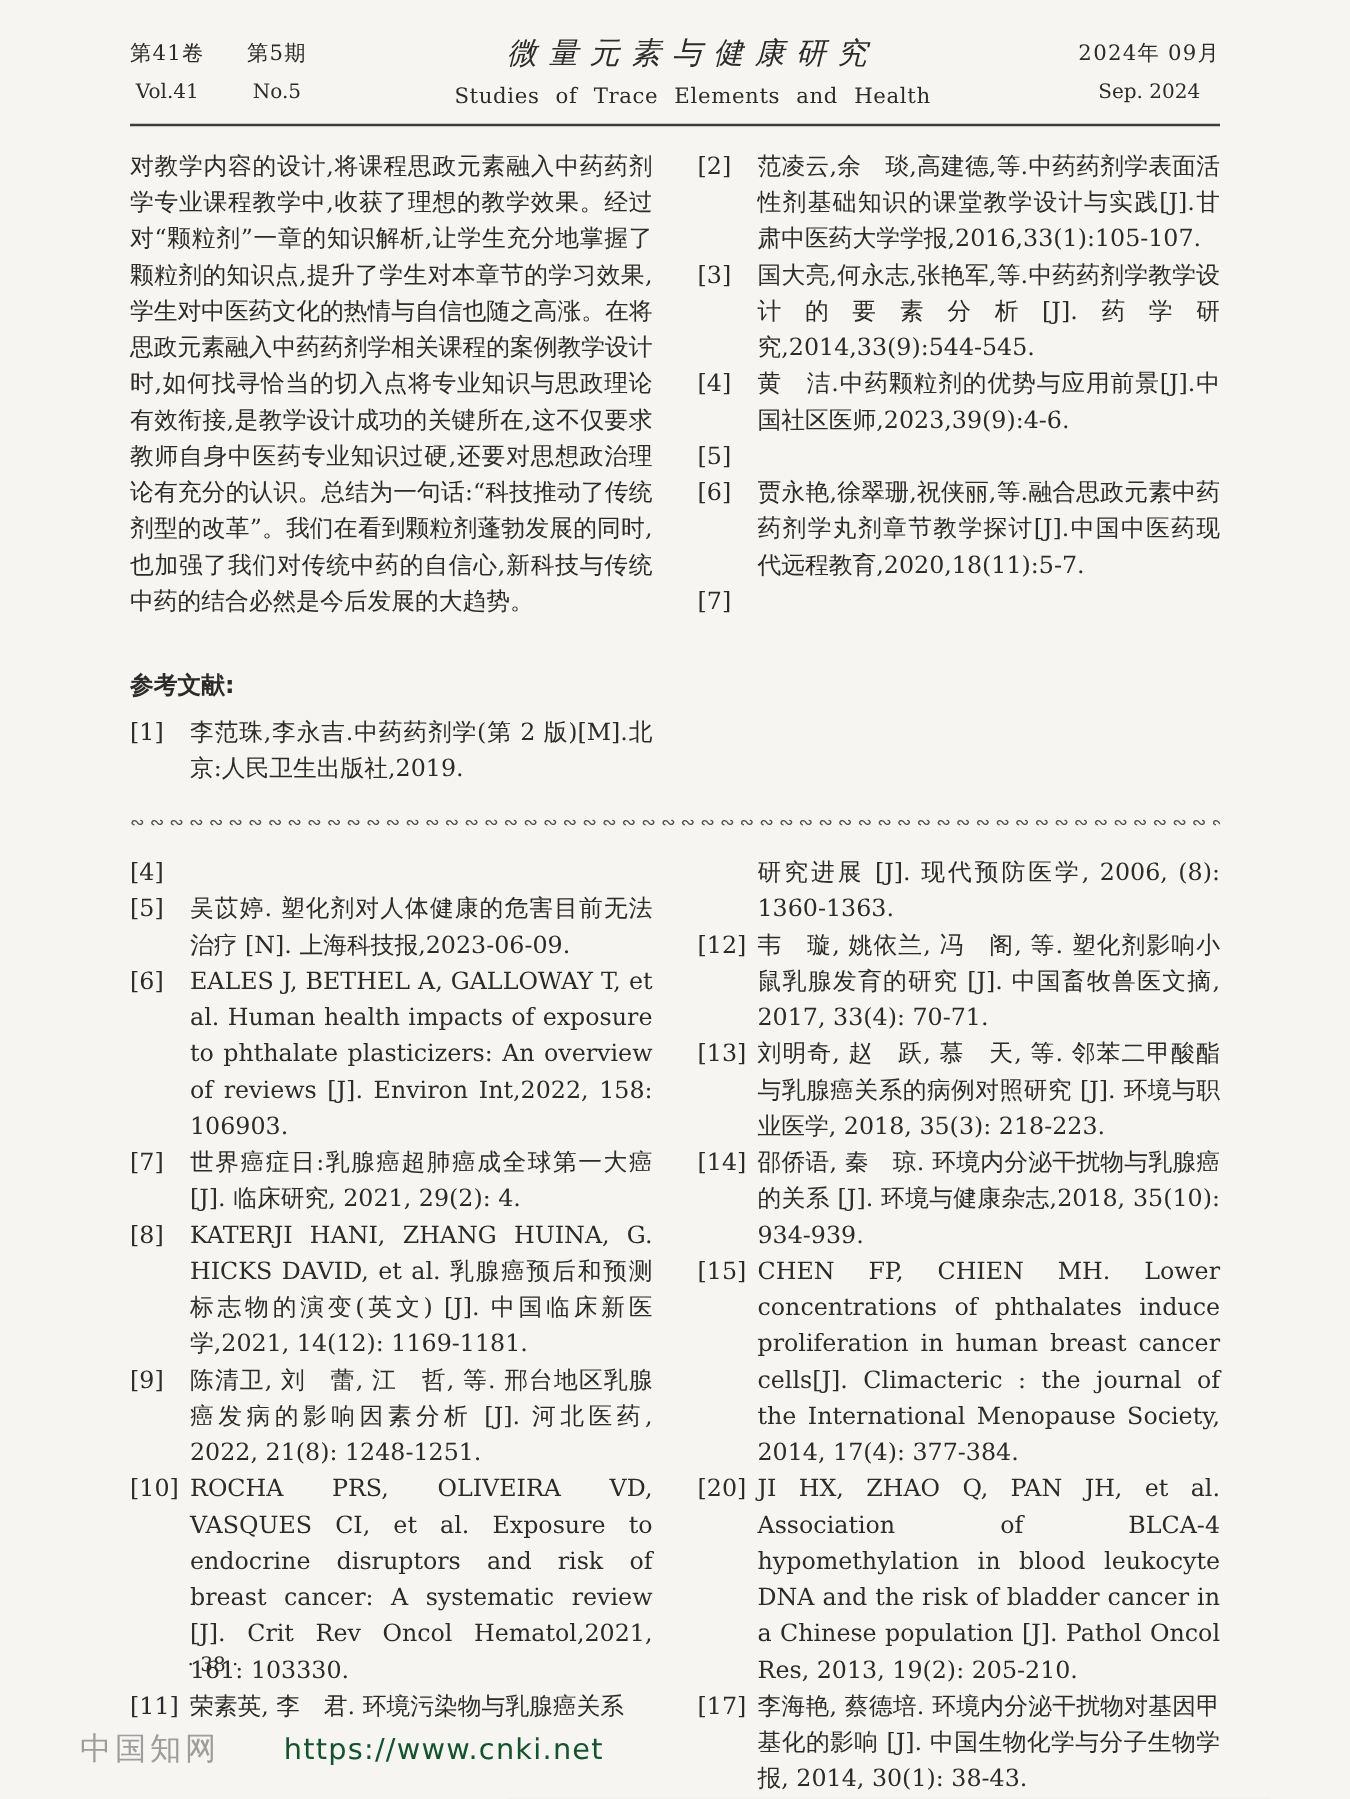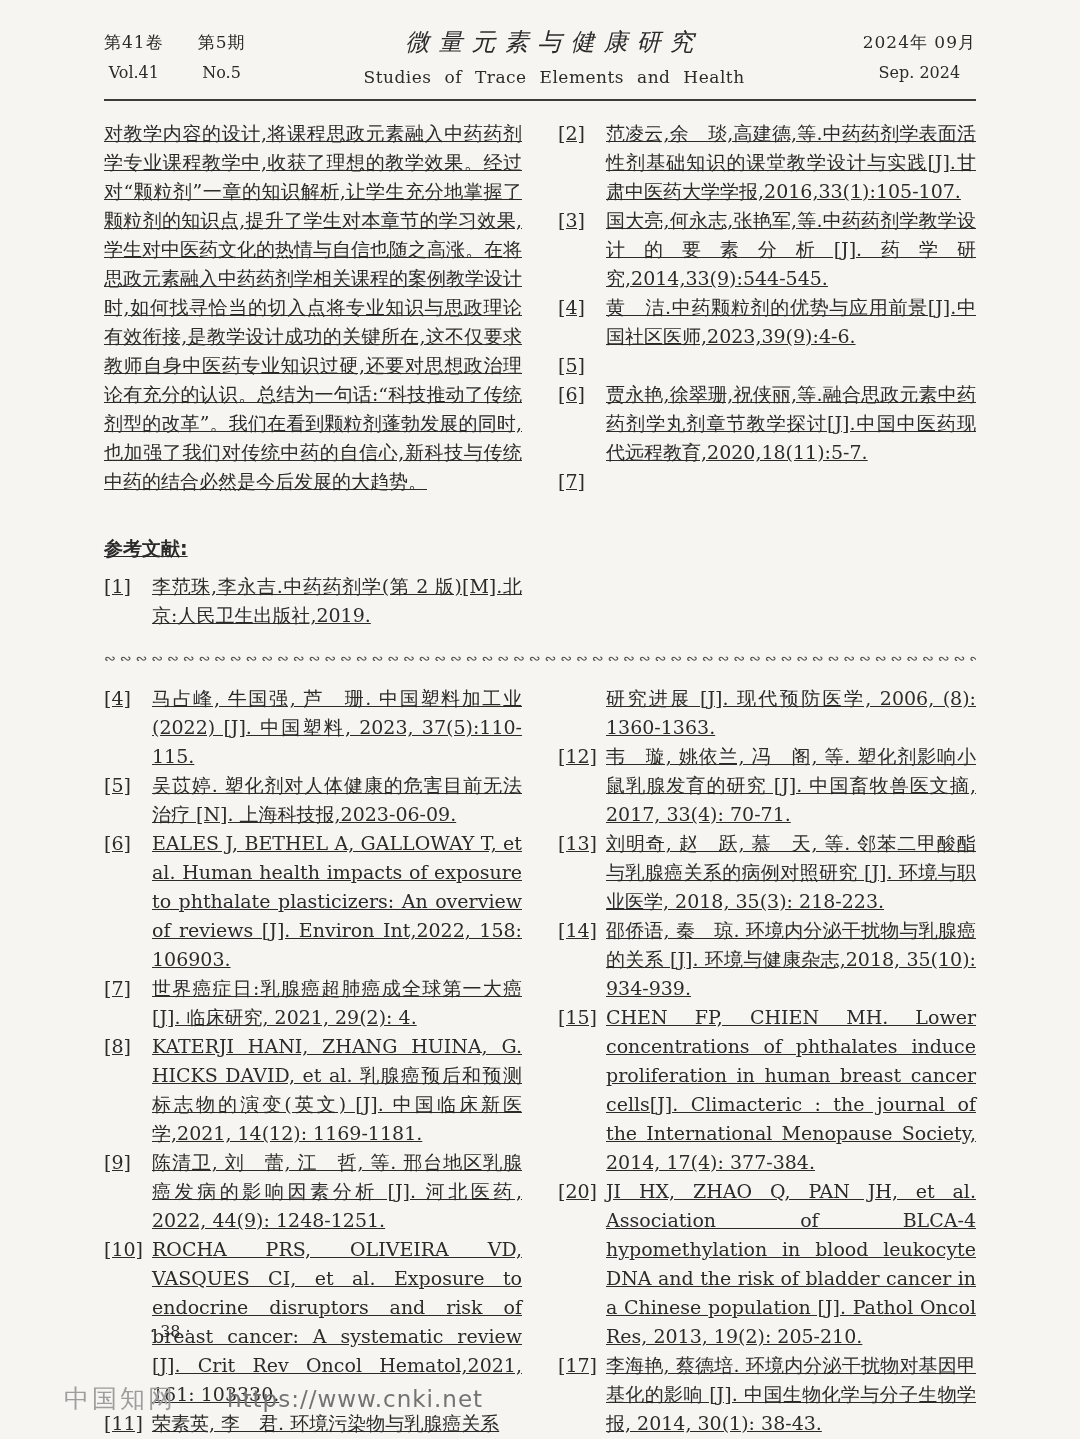--- a/index.html
+++ b/index.html
@@ -22,21 +22,21 @@
   }
   .header-group{display:flex;gap:34px;}
   .header-cell{text-align:center;}
   .hl-cn{font-size:17px;letter-spacing:1px;}
   .hl-en{font-size:16px;margin-top:9px;}
   .journal-block{text-align:center;}
   .journal-cn{font-size:24px;letter-spacing:9px;font-style:italic;}
   .journal-en{font-size:17px;margin-top:9px;word-spacing:7px;letter-spacing:.5px;}
   .date-block{text-align:center;}
   
-  .columns{display:flex;gap:36px;margin:18px 104px 0 104px;text-decoration:underline;}
+  .columns{display:flex;gap:36px;margin:18px 104px 0 104px;}
   .col{flex:1;min-width:0;font-size:19px;line-height:29px;}
   .para{text-align:justify;}
   .refs-heading{
     font-family:"DejaVu Sans","Liberation Sans",sans-serif;
     font-weight:bold;font-size:19px;
     margin:38px 0 9px 0;
   }
   .ref{display:flex;margin:0;}
   .ref-label{flex:0 0 48px;}
   .ref-text{flex:1;text-align:justify;}
@@ -51,21 +51,21 @@
   
   .continued-note{font-size:15px;line-height:24px;margin-bottom:7px;}
   
   .page-number{position:absolute;left:150px;top:1322px;font-size:16px;}
   .footer{
     position:absolute;left:64px;top:1382px;
     display:flex;align-items:baseline;gap:51px;
     font-family:"DejaVu Sans","Liberation Sans",sans-serif;
   }
   .footer-brand{font-size:25px;letter-spacing:3px;color:#9d9d9d;}
-  .footer-url{font-size:23px;color:#737373;letter-spacing:1px;}
+  .footer-url{font-size:23px;color:#14532d;letter-spacing:1px;}
 </style>
 </head>
 <body>
 
 <div class="page">
 
   <div class="header">
     <div class="header-group">
       <div class="header-cell">
         <div class="hl-cn">第41卷</div>
@@ -121,41 +121,40 @@
       </div>
     </div>
   </div>
 
   <div class="divider">∾∾∾∾∾∾∾∾∾∾∾∾∾∾∾∾∾∾∾∾∾∾∾∾∾∾∾∾∾∾∾∾∾∾∾∾∾∾∾∾∾∾∾∾∾∾∾∾∾∾∾∾∾∾∾∾∾∾∾∾</div>
 
   <div class="columns">
     <div class="col">
       <div class="ref">
         <span class="ref-label">[4]</span>
-        <span class="ref-text">马占峰, 牛国强, 芦　珊. 中国塑料加工业(2022) [J]. 中国塑料, 2023, 37(5):110-115.</span>
       </div>
       <div class="ref">
         <span class="ref-label">[5]</span>
         <span class="ref-text">吴苡婷. 塑化剂对人体健康的危害目前无法治疗 [N]. 上海科技报,2023-06-09.</span>
       </div>
       <div class="ref">
         <span class="ref-label">[6]</span>
         <span class="ref-text">EALES J, BETHEL A, GALLOWAY T, et al. Human health impacts of exposure to phthalate plasticizers: An overview of reviews [J]. Environ Int,2022, 158: 106903.</span>
       </div>
       <div class="ref">
         <span class="ref-label">[7]</span>
         <span class="ref-text">世界癌症日:乳腺癌超肺癌成全球第一大癌 [J]. 临床研究, 2021, 29(2): 4.</span>
       </div>
       <div class="ref">
         <span class="ref-label">[8]</span>
         <span class="ref-text">KATERJI HANI, ZHANG HUINA, G. HICKS DAVID, et al. 乳腺癌预后和预测标志物的演变(英文) [J]. 中国临床新医学,2021, 14(12): 1169-1181.</span>
       </div>
       <div class="ref">
         <span class="ref-label">[9]</span>
-        <span class="ref-text">陈清卫, 刘　蕾, 江　哲, 等. 邢台地区乳腺癌发病的影响因素分析 [J]. 河北医药, 2022, 44(9): 1248-1251.</span>
+        <span class="ref-text">陈清卫, 刘　蕾, 江　哲, 等. 邢台地区乳腺癌发病的影响因素分析 [J]. 河北医药, 2022, 21(8): 1248-1251.</span>
       </div>
       <div class="ref">
         <span class="ref-label">[10]</span>
         <span class="ref-text">ROCHA PRS, OLIVEIRA VD, VASQUES CI, et al. Exposure to endocrine disruptors and risk of breast cancer: A systematic review [J]. Crit Rev Oncol Hematol,2021, 161: 103330.</span>
       </div>
       <div class="ref">
         <span class="ref-label">[11]</span>
         <span class="ref-text">荣素英, 李　君. 环境污染物与乳腺癌关系</span>
       </div>
     </div>

